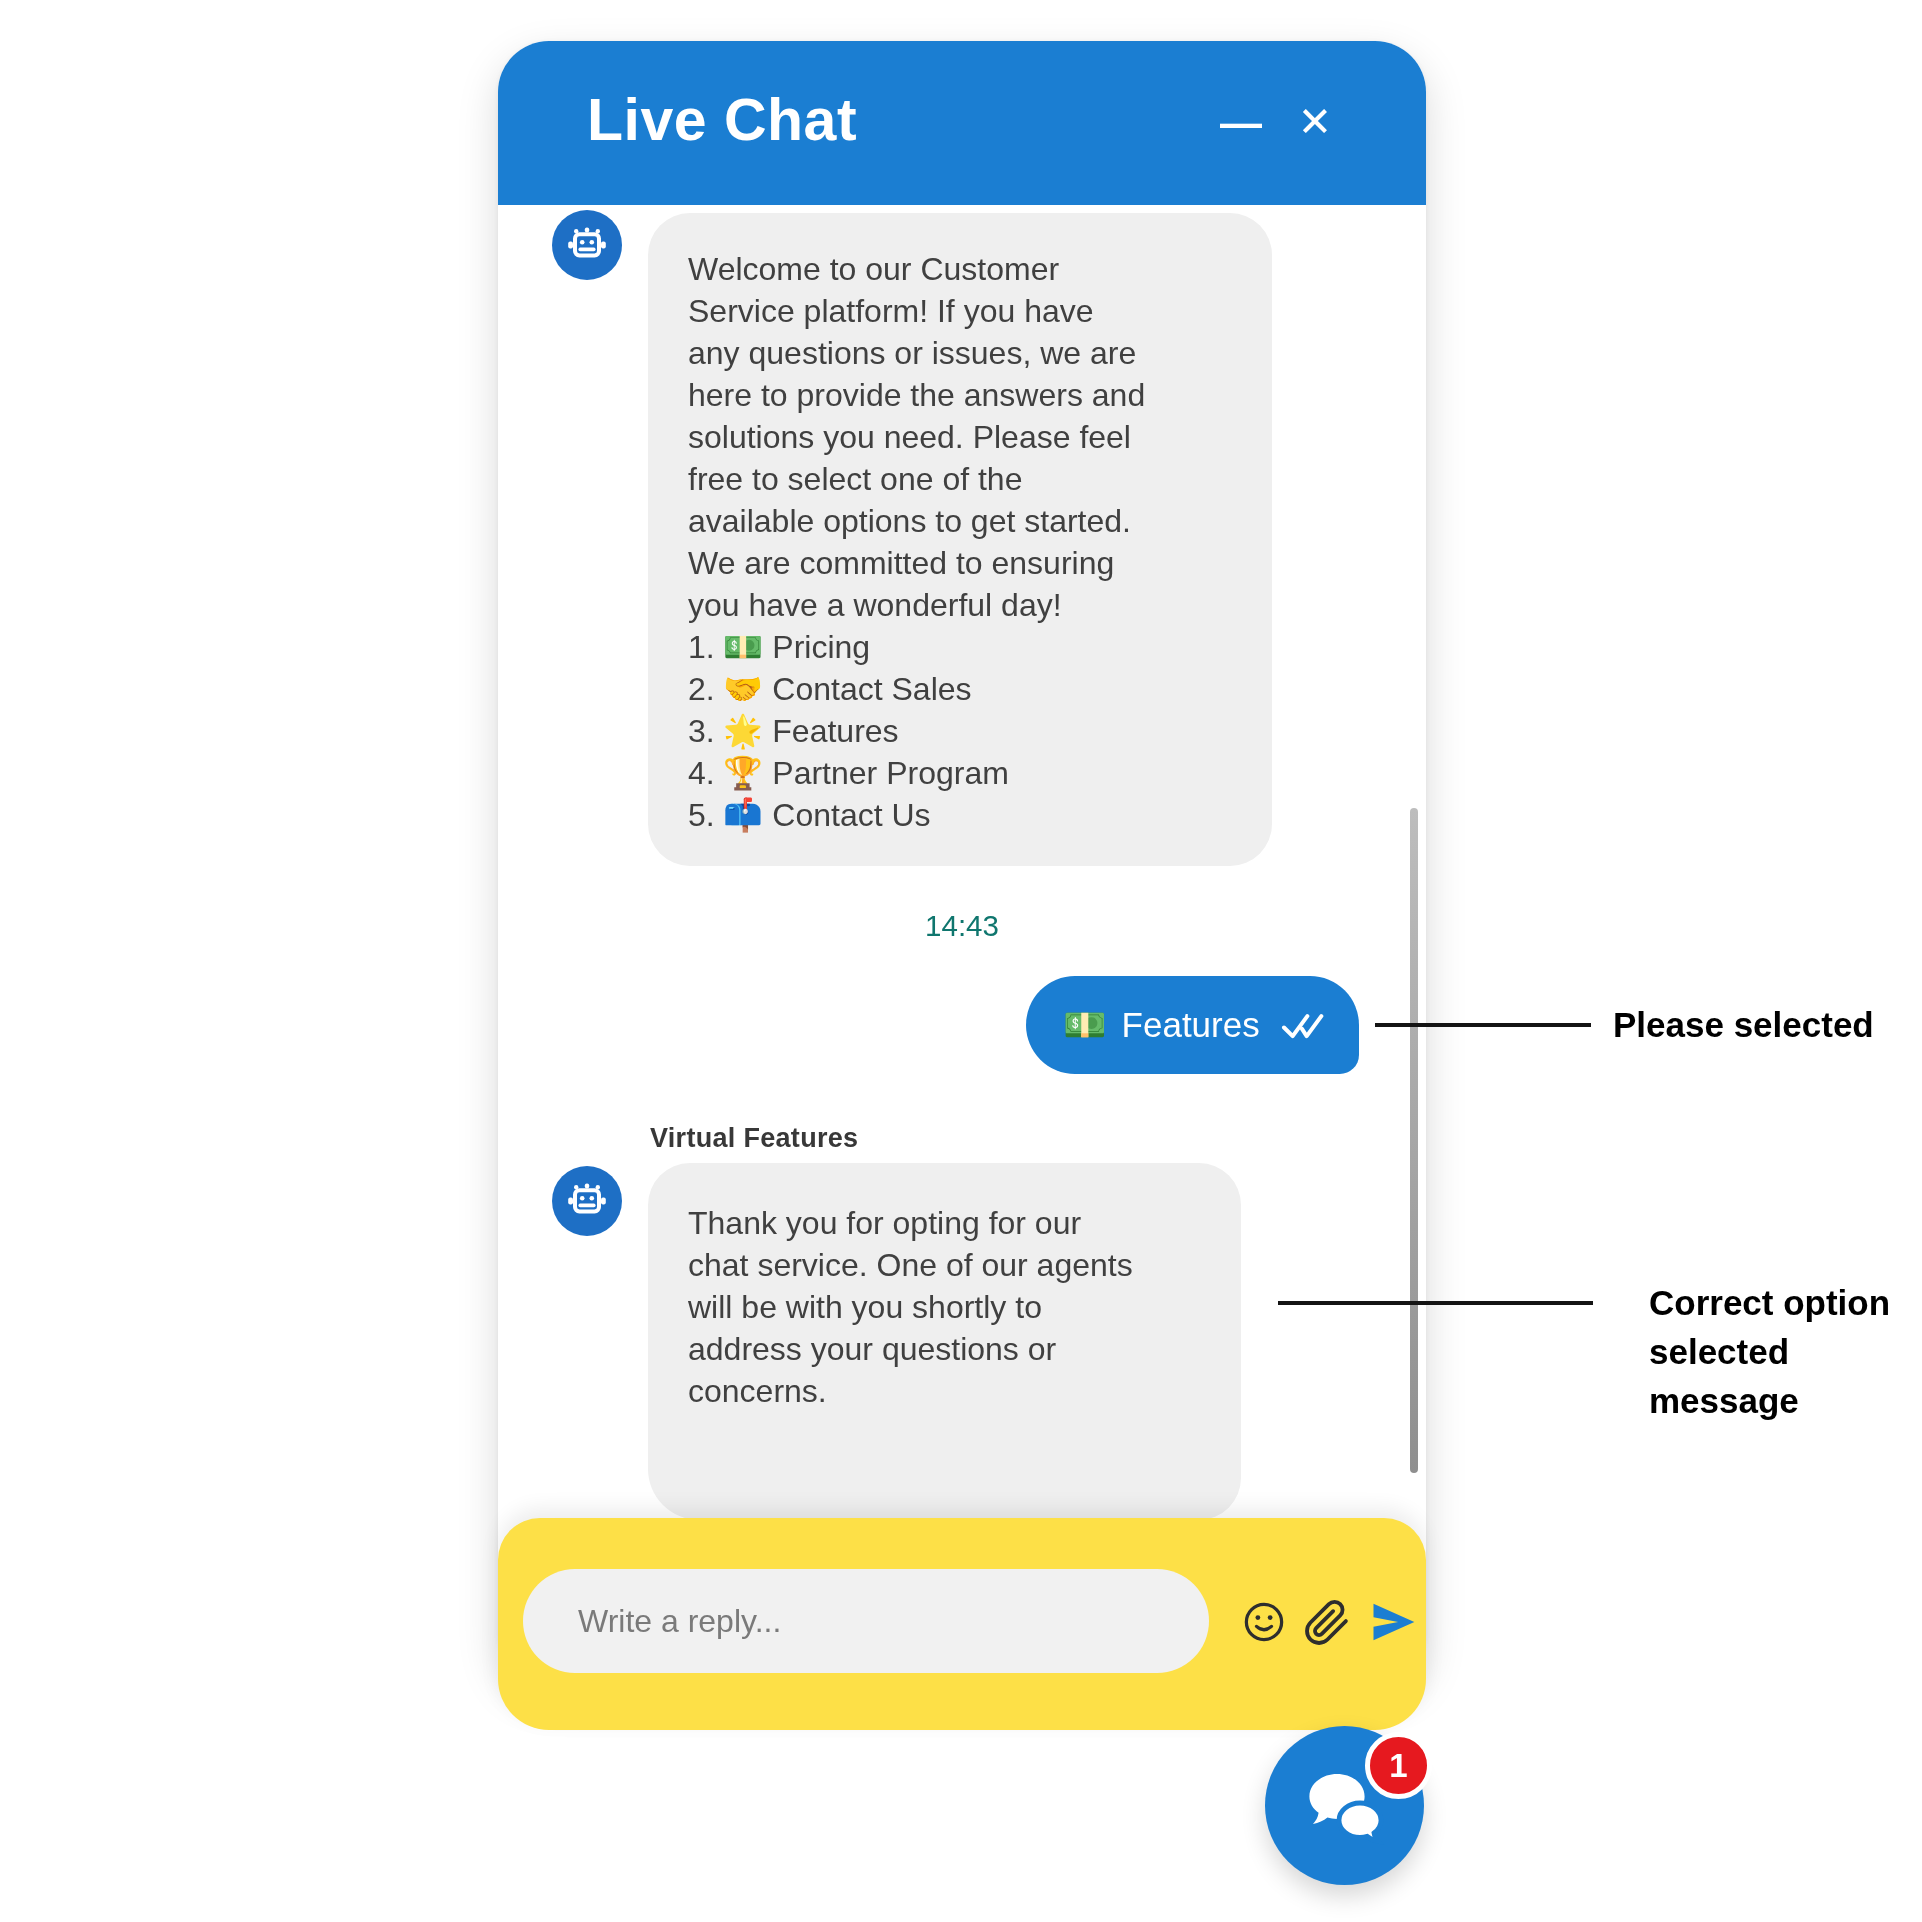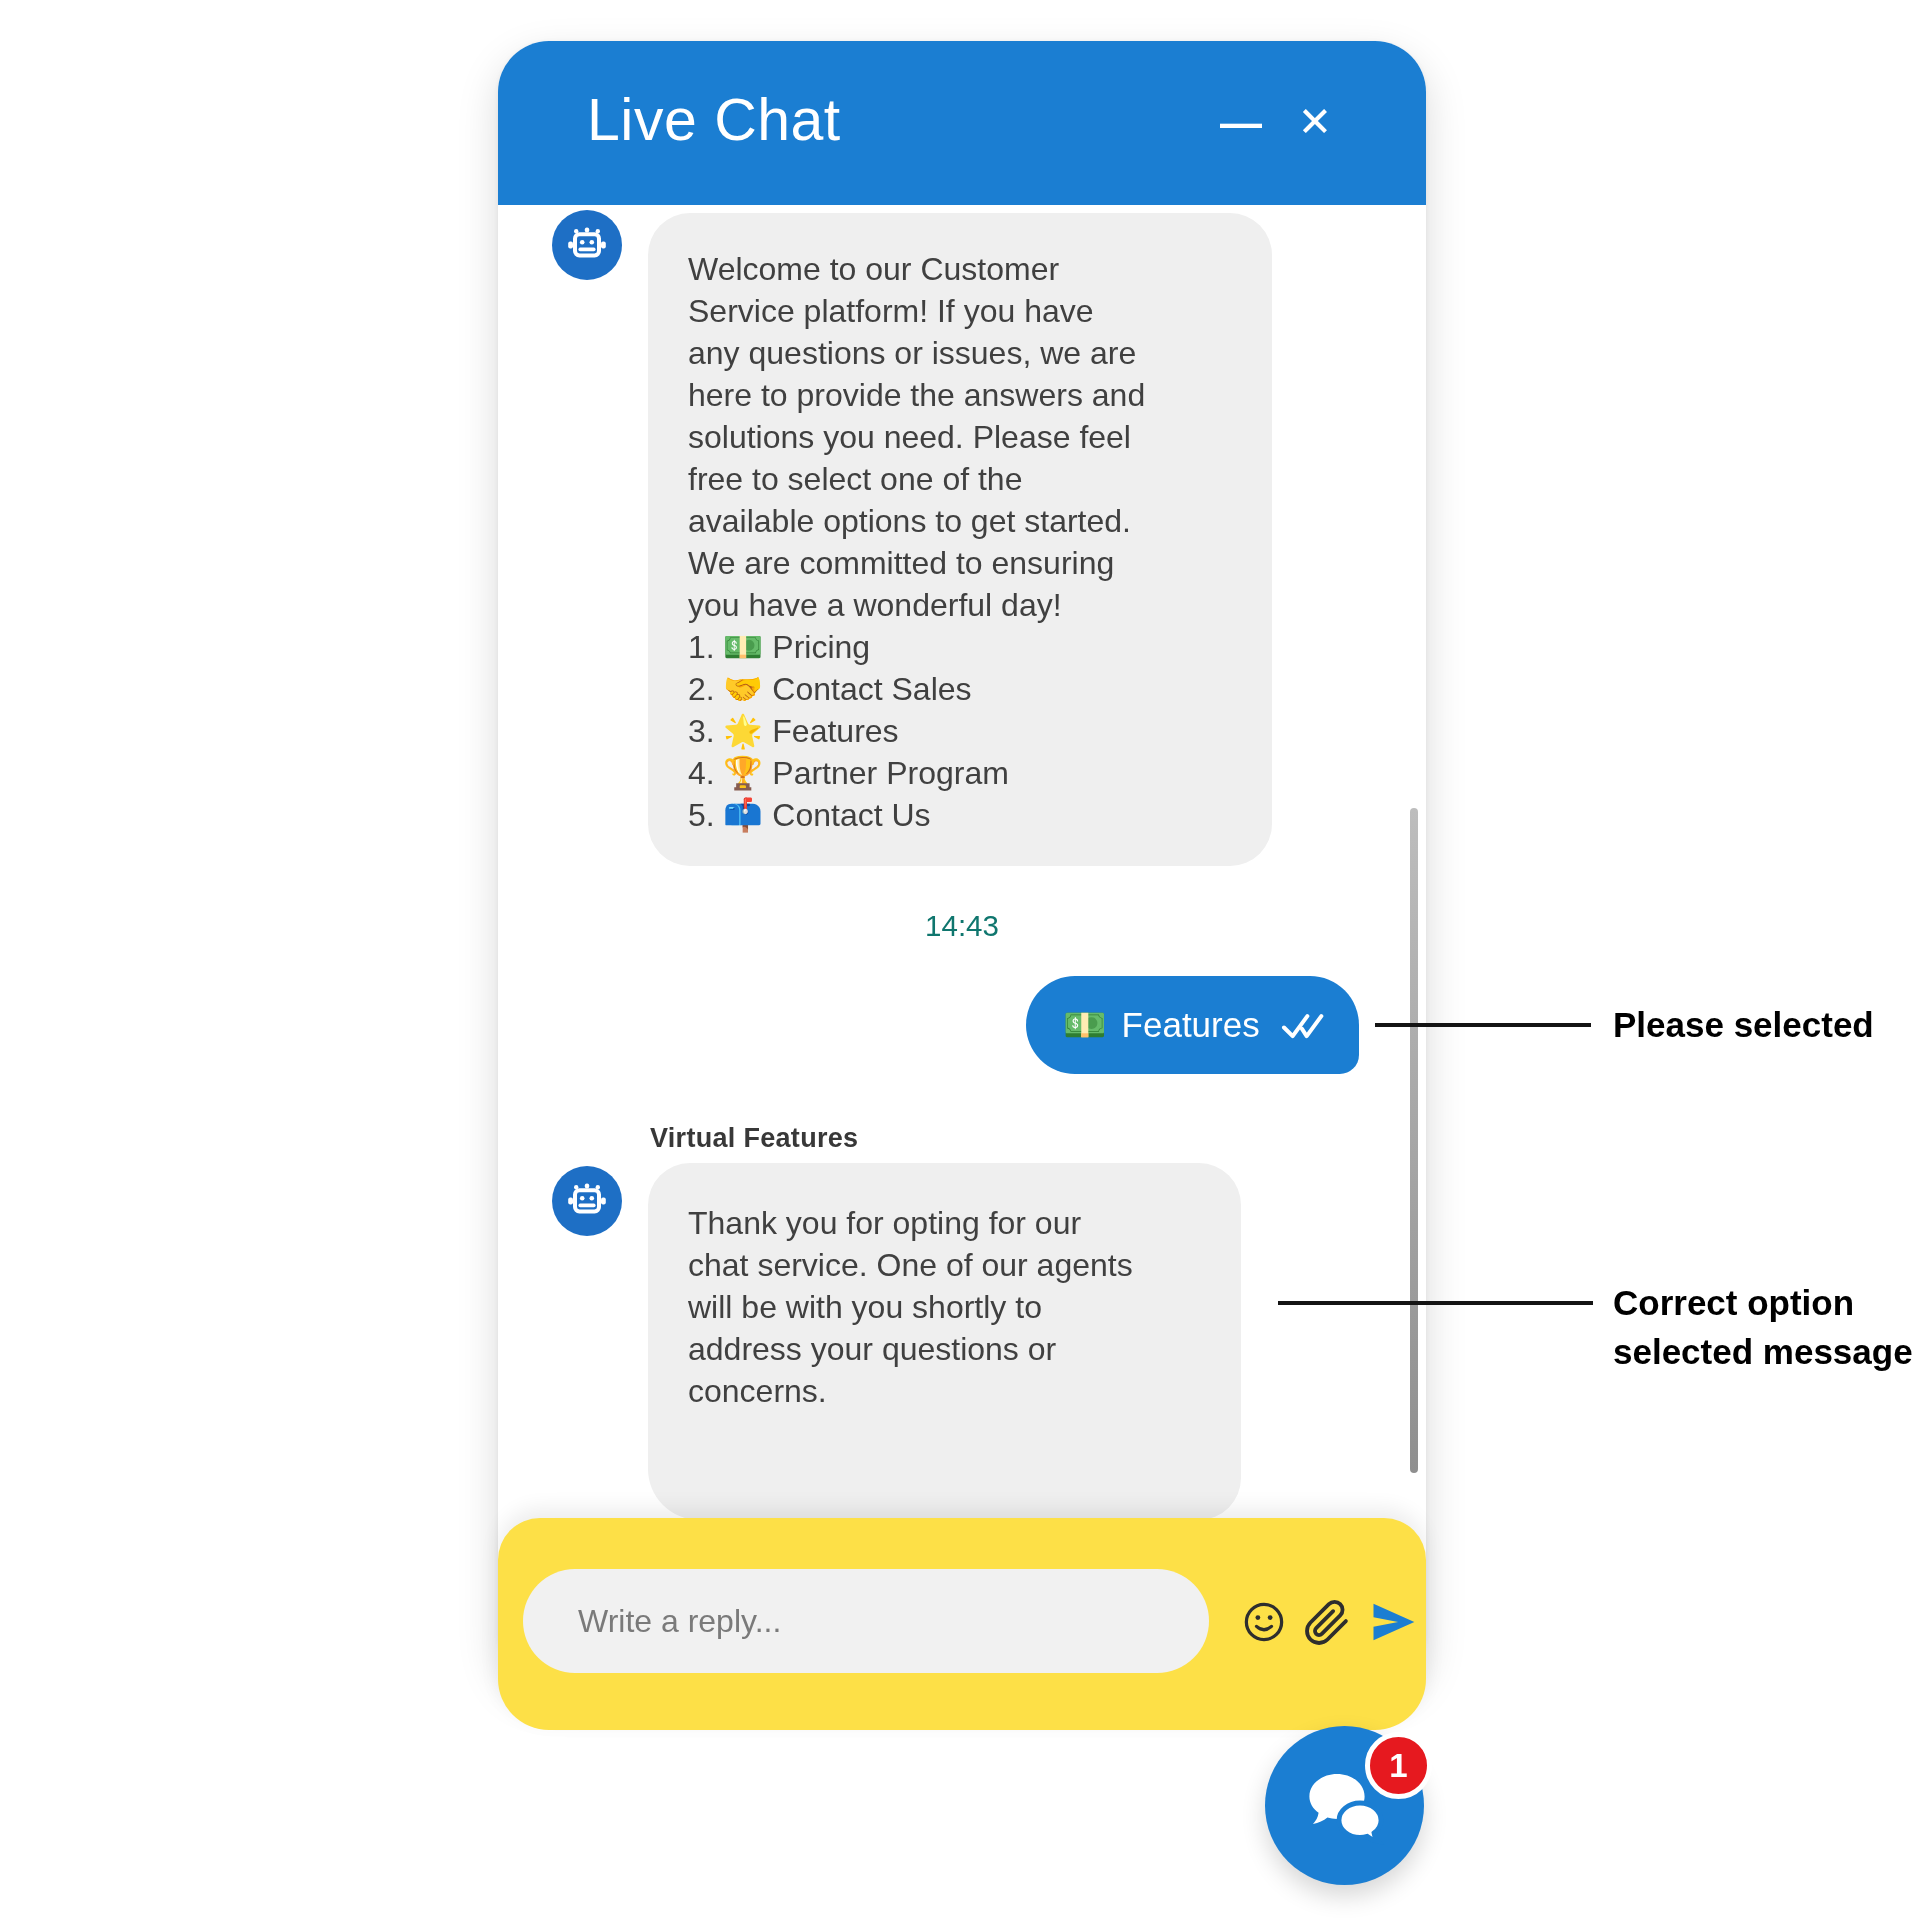--- a/index.html
+++ b/index.html
@@ -14,21 +14,21 @@
     position:absolute;left:498px;top:41px;width:928px;height:1641px;
     background:#ffffff;border-radius:51px;
     box-shadow:0 16.6px 42px rgba(0,0,0,.15), 0 1.8px 5.5px rgba(0,0,0,.06);
   }
   .chat-header{
     position:absolute;left:0;top:0;width:100%;height:164px;
     background:#1b7ed2;border-radius:51px 51px 0 0;
   }
   .chat-title{
     position:absolute;left:89px;top:50%;transform:translateY(-54%);
-    color:#ffffff;font-size:59px;font-weight:400;letter-spacing:0.5px;white-space:nowrap;
+    color:#ffffff;font-size:59px;font-weight:700;letter-spacing:0.5px;white-space:nowrap;
   }
   .win-btn{
     position:absolute;top:82px;transform:translate(-50%,-50%);
     background:none;border:none;color:#ffffff;cursor:pointer;
     font-family:"Liberation Sans", sans-serif;line-height:1;padding:9.2px;
   }
   .btn-minimize{left:743px;font-size:42px;font-weight:700;}
   .btn-close{left:817px;font-size:41px;font-weight:400;}
   
   .avatar{
@@ -92,21 +92,21 @@
   .icon-send{left:868px;width:55px;height:50px;top:79px;}
   
   .anno-line{position:absolute;height:3.7px;background:#141414;}
   .anno-line-1{left:1375px;top:1023px;width:216px;}
   .anno-line-2{left:1278px;top:1301px;width:315px;}
   .anno-label{
     position:absolute;left:1613px;color:#000000;font-weight:700;
     font-size:35px;line-height:49px;white-space:pre-line;
   }
   .anno-label-1{top:1000px;}
-  .anno-label-2{top:1278px;}
+  .anno-label-2{top:1278px;margin-left:36px;}
   
   .launcher{
     position:absolute;left:1265px;top:1726px;width:159px;height:159px;border-radius:50%;
     background:#1b7ed2;border:none;cursor:pointer;
     box-shadow:0 11px 24px rgba(0,0,0,.16);
     display:flex;align-items:center;justify-content:center;
   }
   .launcher svg{width:96px;height:96px;}
   .launcher-badge{
     position:absolute;left:1365px;top:1732px;width:57px;height:57px;border-radius:50%;

